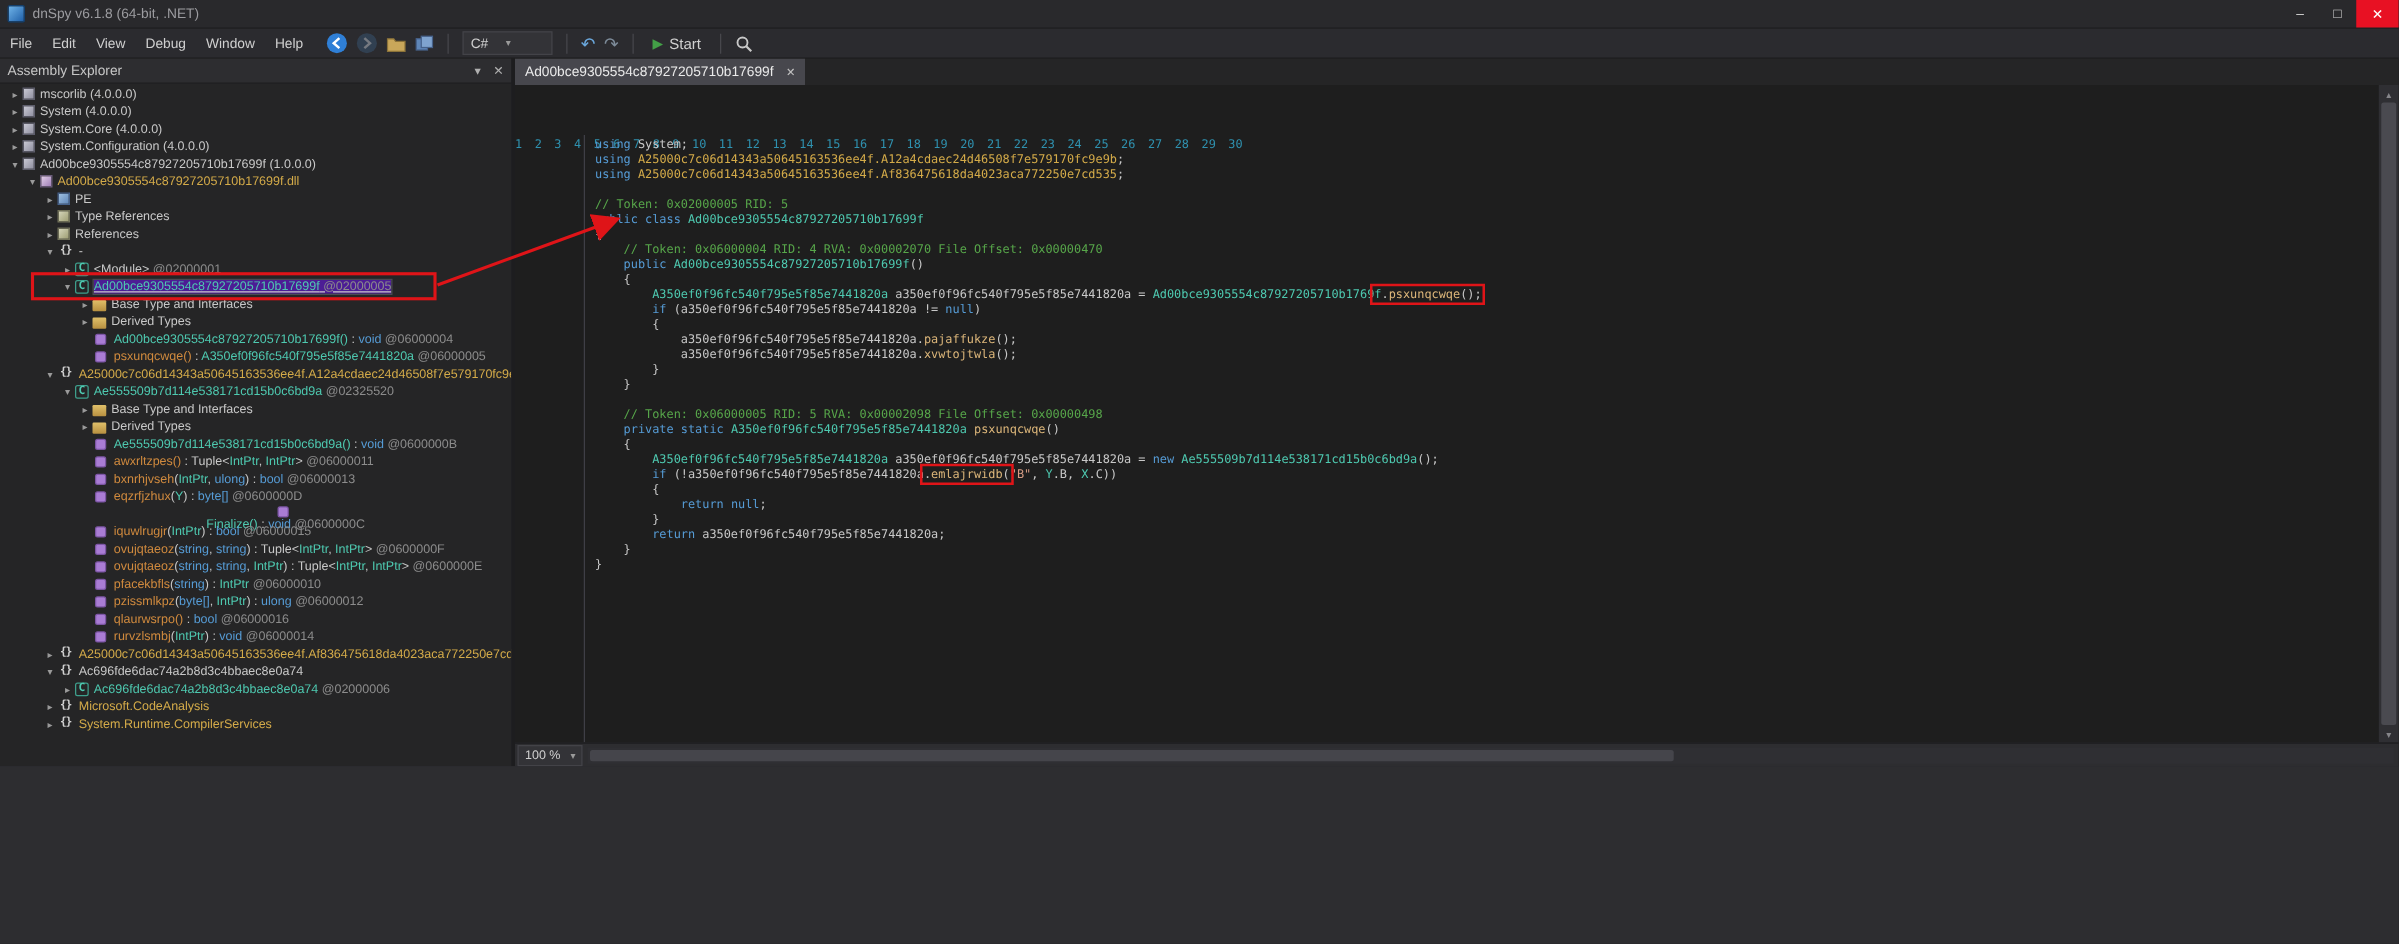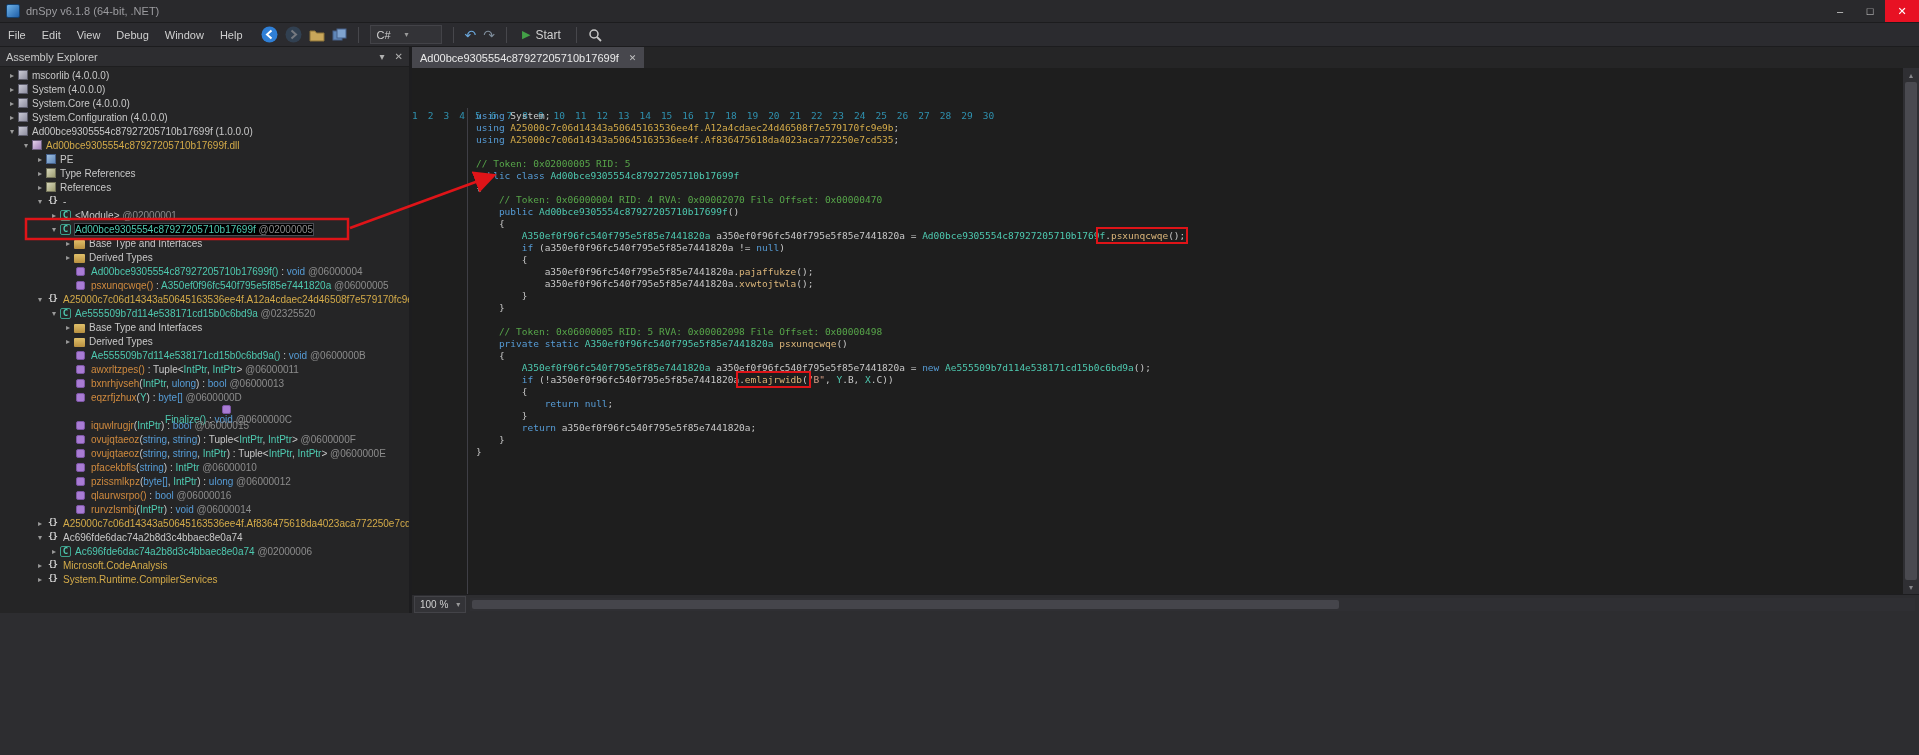--- a/index.html
+++ b/index.html
@@ -45,21 +45,21 @@
     font:bold 9px "DejaVu Sans Mono",monospace; text-align:center; line-height:11px; }
   .icon-assembly { width:10px; height:10px; background:linear-gradient(135deg,#c9c9d4,#8f8fa0); border:1px solid #5d5d6b; }
   .icon-module   { width:10px; height:10px; background:linear-gradient(135deg,#e3cfe8,#9f7fb8); border:1px solid #6b5d7a; }
   .icon-pe       { width:10px; height:10px; background:linear-gradient(135deg,#9fc0e0,#5f86b8); border:1px solid #46618a; }
   .icon-references { width:10px; height:10px; background:linear-gradient(135deg,#d6d6ba,#9d9d72); border:1px solid #73735a; }
   .icon-namespace { color:#d0d0d0; letter-spacing:-1px; }
   .icon-class { width:11px; height:11px; color:#4ec9b0; border:1px solid #3e9f8c; border-radius:2px; line-height:9px; }
   .icon-method { width:9px; height:9px; background:#a97cd4; border:1px solid #7d56a5; border-radius:2px; margin:1px 6px 0 2px; }
   .icon-folder { width:11px; height:9px; background:linear-gradient(#e0c06a,#b89040); border-radius:1px; margin-top:2px; }
   .row-text { white-space:pre; }
-  .tree-row.selected .row-text { background:#000000; outline:1px solid #4a4a52; }
+  .tree-row.selected .row-text { background:#4c1d95; outline:1px solid #4a4a52;text-decoration:underline; }
   .splitter { position:absolute; left:409px; top:47px; width:3px; height:566px; background:#1d1d1f; }
   
   .docwell { position:absolute; left:412px; top:47px; right:0; height:566px; background:#1e1e1e; }
   .tabstrip { position:absolute; left:0; top:0; right:0; height:21px; background:#252526; display:flex; }
   .tab { background:#47474d; color:#eaeaea; font-size:11px; display:flex; align-items:center;
     gap:10px; padding:0 8px; height:21px; }
   .tab .tab-close { color:#c2c2c2; font-size:9px; }
   .editor { position:absolute; left:0; top:21px; right:16px; bottom:19px; background:#1e1e1e; display:flex; overflow:hidden;margin-top:40px; }
   .gutter { width:56px; flex:none; padding-top:2px; border-right:1px solid #3f3f46;
     font:9.5px/12px "DejaVu Sans Mono",monospace; color:#2f91af; text-align:right; }

